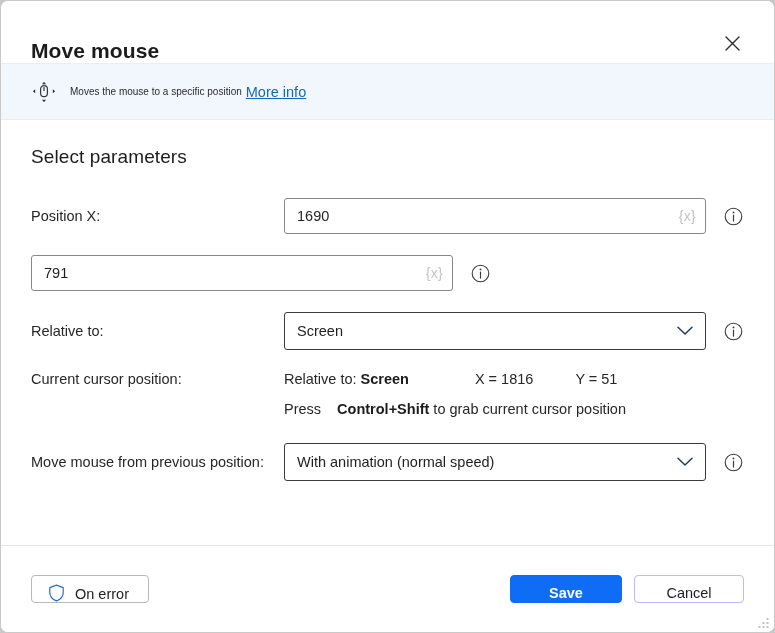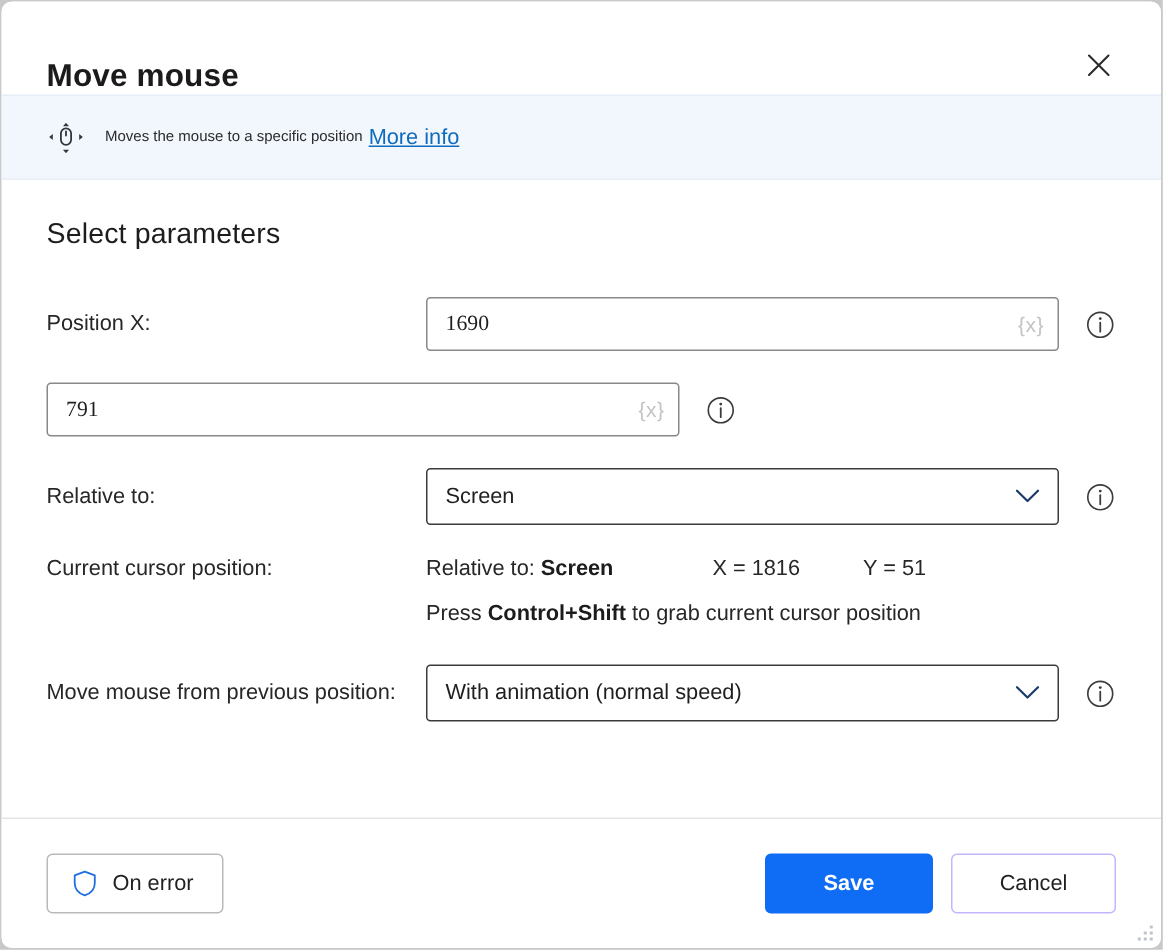--- a/index.html
+++ b/index.html
@@ -127,21 +127,21 @@
     flex: 0 0 422px;
   }
 
   .textfield {
     width: 100%;
     height: 36px;
     box-sizing: border-box;
     border: 1px solid #8a8886;
     border-radius: 3px;
     background: #ffffff;
-    font-family: Liberation Serif, serif;
+    font-family: Liberation Sans, sans-serif;
     font-size: 14.5px;
     color: #1f1f1f;
     padding: 0 40px 0 12px;
     outline: none;
   }
   .var-glyph {
     position: absolute;
     right: 10px;
     top: 0;
     height: 36px;
@@ -209,44 +209,44 @@
   .hint-row {
     display: flex;
     margin-bottom: 26px;
   }
   .hint-spacer { width: 253px; flex: 0 0 253px; }
   .hint-text {
     font-size: 14.5px;
     color: #272727;
     padding-top: 10px;
   }
-  .hint-text b { font-weight: 700; color: #1c1c1c; }
+  .hint-text b { font-weight: 700; color: #1c1c1c; margin-left: 12px; }
 
   .row.wide-label .row-label { width: 253px; flex: 0 0 253px; }
 
   
   .footer {
     flex: 0 0 87px;
     height: 87px;
     border-top: 1px solid #e6e6e6;
     background: #ffffff;
     display: flex;
     align-items: center;
     padding: 0 30px;
     box-sizing: border-box;
     position: relative;
   }
   .btn {
-    height: 40px;
+    height: 28px;
     border-radius: 4px;
     font-family: "Liberation Sans", sans-serif;
     font-size: 14.5px;
     cursor: pointer;
     display: inline-flex;
-    align-items: center;
+    align-items: flex-end;
     justify-content: center;
     box-sizing: border-box;
   }
   .btn-onerror {
     background: #ffffff;
     border: 1px solid #b9b9b9;
     color: #1f1f1f;
     padding: 0 19px 0 16px;
     gap: 10px;
   }

